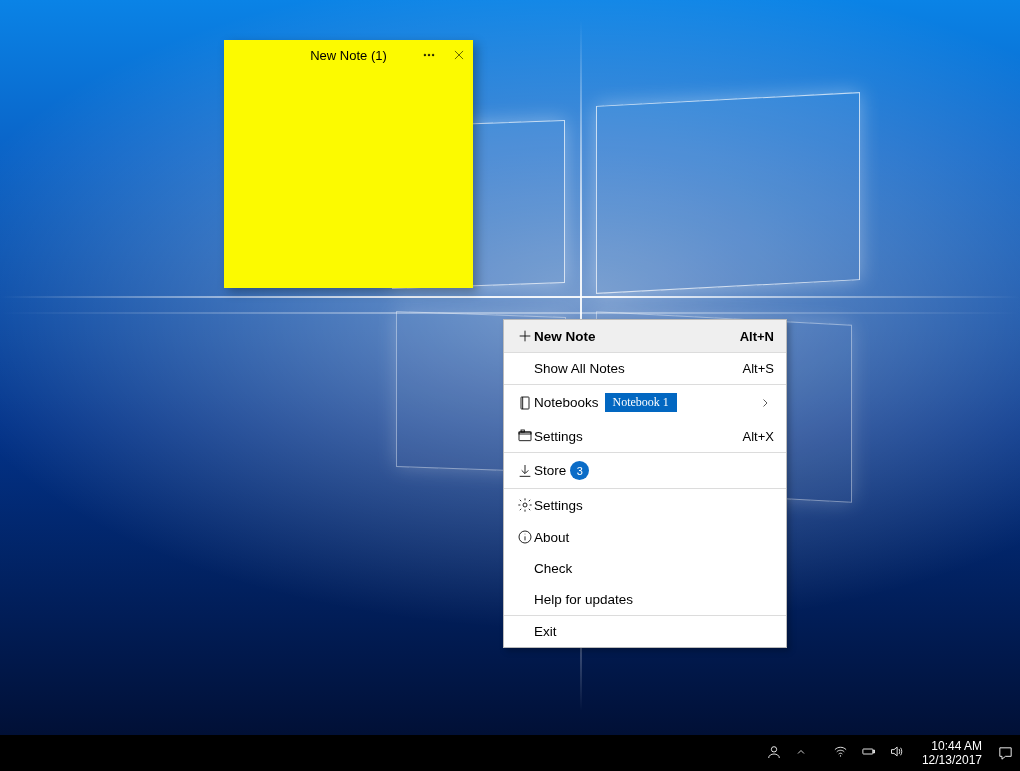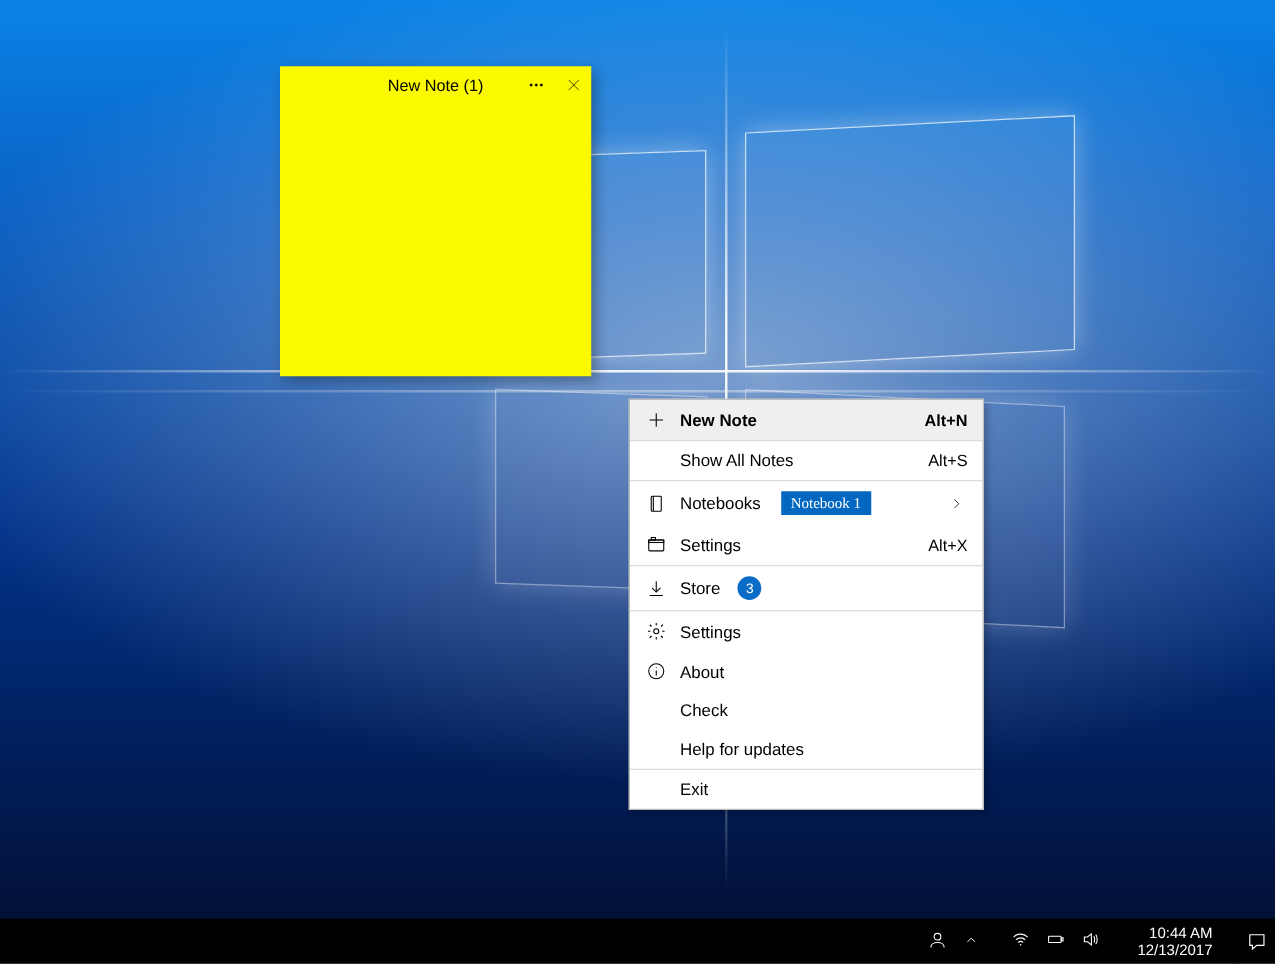--- a/index.html
+++ b/index.html
@@ -21,21 +21,21 @@
         linear-gradient(180deg, #0a83e6 0%, #0a63c7 20%, #02338a 55%, #011d57 80%, #010c2c 100%);
     }
     
     .win-pane { position:absolute; border:1px solid rgba(255,255,255,0.7); box-shadow:0 0 20px rgba(255,255,255,0.35); background:rgba(255,255,255,0.06);}    
     .horiz-glow { position:absolute; left:0; right:0; height:2px; background:linear-gradient(90deg,transparent 0%,rgba(255,255,255,.9) 40%,rgba(255,255,255,.9) 60%,transparent 100%);}    
     .vert-glow  { position:absolute; top:20px; bottom:60px; width:2px; background:linear-gradient(180deg,transparent 0%,rgba(255,255,255,.9) 35%,rgba(255,255,255,.9) 65%,transparent 100%);}    
 
     
     .note {
       position:absolute;
-      left:224px; top:53px;
+      left:224px; top:40px;
       width:249px; height:248px;
       background:#fcfa00;
       box-shadow: 4px 4px 10px rgba(0,0,0,.3);
     }
     .note-header {
       position:relative;
       height:30px;
       display:flex; align-items:center; justify-content:center;
     }
     .note-title { font-size:13px; user-select:none; }
@@ -50,21 +50,20 @@
       width:284px;
       background:#fff;
       border:1px solid #bcbcbc;
       box-shadow:3px 3px 6px rgba(0,0,0,.25);
       display:flex; flex-direction:column;
     }
     .menu-item {
       display:flex; align-items:center;
       padding:8px 12px;
       cursor:pointer;
-      gap:10px;
     }
     .menu-item.highlight { background:#efefef; font-weight:600; }
     .menu-icon { width:18px; display:flex; align-items:center; justify-content:center; flex:none; }
     .menu-icon svg { width:16px; height:16px; stroke:#000; fill:none; stroke-width:1.3; }
     .menu-spacer-icon { width:18px; flex:none; }
     .menu-label { flex:1; white-space:nowrap; }
     .menu-accel { color:#000; font-size:13px; margin-left:auto;}
     .menu-sep { height:1px; background:#dcdcdc; margin:0; }
     .badge-blue {
       display:inline-flex; align-items:center; height:19px; padding:0 8px;
@@ -78,21 +77,20 @@
     }
     .chevron-cell { display:flex; align-items:center; justify-content:center; width:18px; }
     .chevron-cell svg{ width:12px; height:12px; stroke:#000; fill:none; stroke-width:1.3;}
 
     
     .taskbar {
       position:absolute; left:0; right:0; bottom:0;
       height:36px; background:#000; color:#fff;
       display:flex; align-items:center;
       font-size:12px;
-      gap:12px;
     }
     .taskbar .tray-icons { margin-left:auto; display:flex; align-items:center; gap:13px; padding:0 10px;}
     .tray-icons svg { width:15px; height:15px; stroke:#fff; fill:none; stroke-width:1.4;}
     .tray-yellow{ width:14px; height:14px; background:#f1d400; position:relative; clip-path: polygon(0 0,100% 0,100% 64%,64% 100%,0 100%);}    
     .tray-yellow::after{content:"";position:absolute;right:-1px;bottom:-1px;width:0;height:0;border-left:6px solid #8c7b00;border-bottom:6px solid transparent;}
     .clock { text-align:right; line-height:1.2; padding:0 8px;}
     .action-center { width:30px; display:flex; align-items:center; justify-content:center; height:100%; border-left:1px solid #000;}
     .action-center svg{width:17px;height:17px;stroke:#fff;fill:none;stroke-width:1.3;}
 
     

